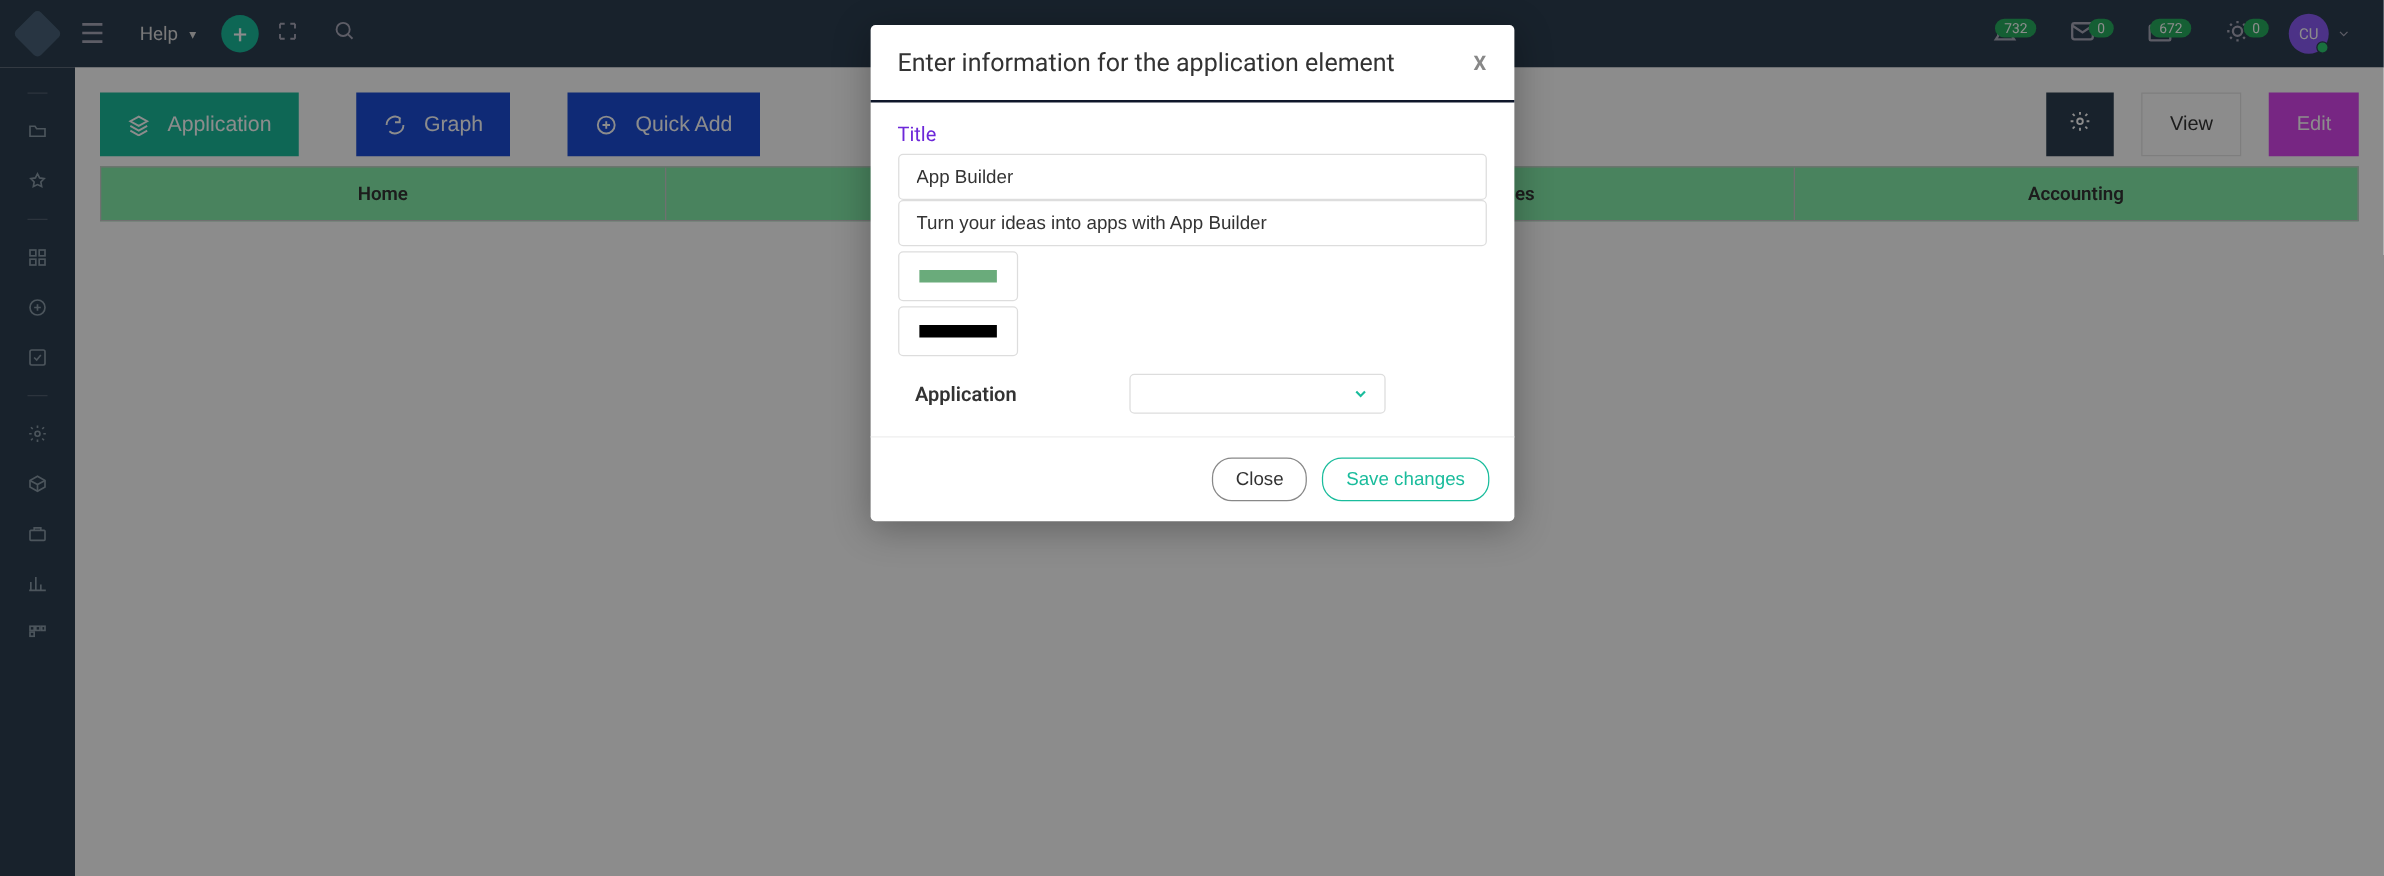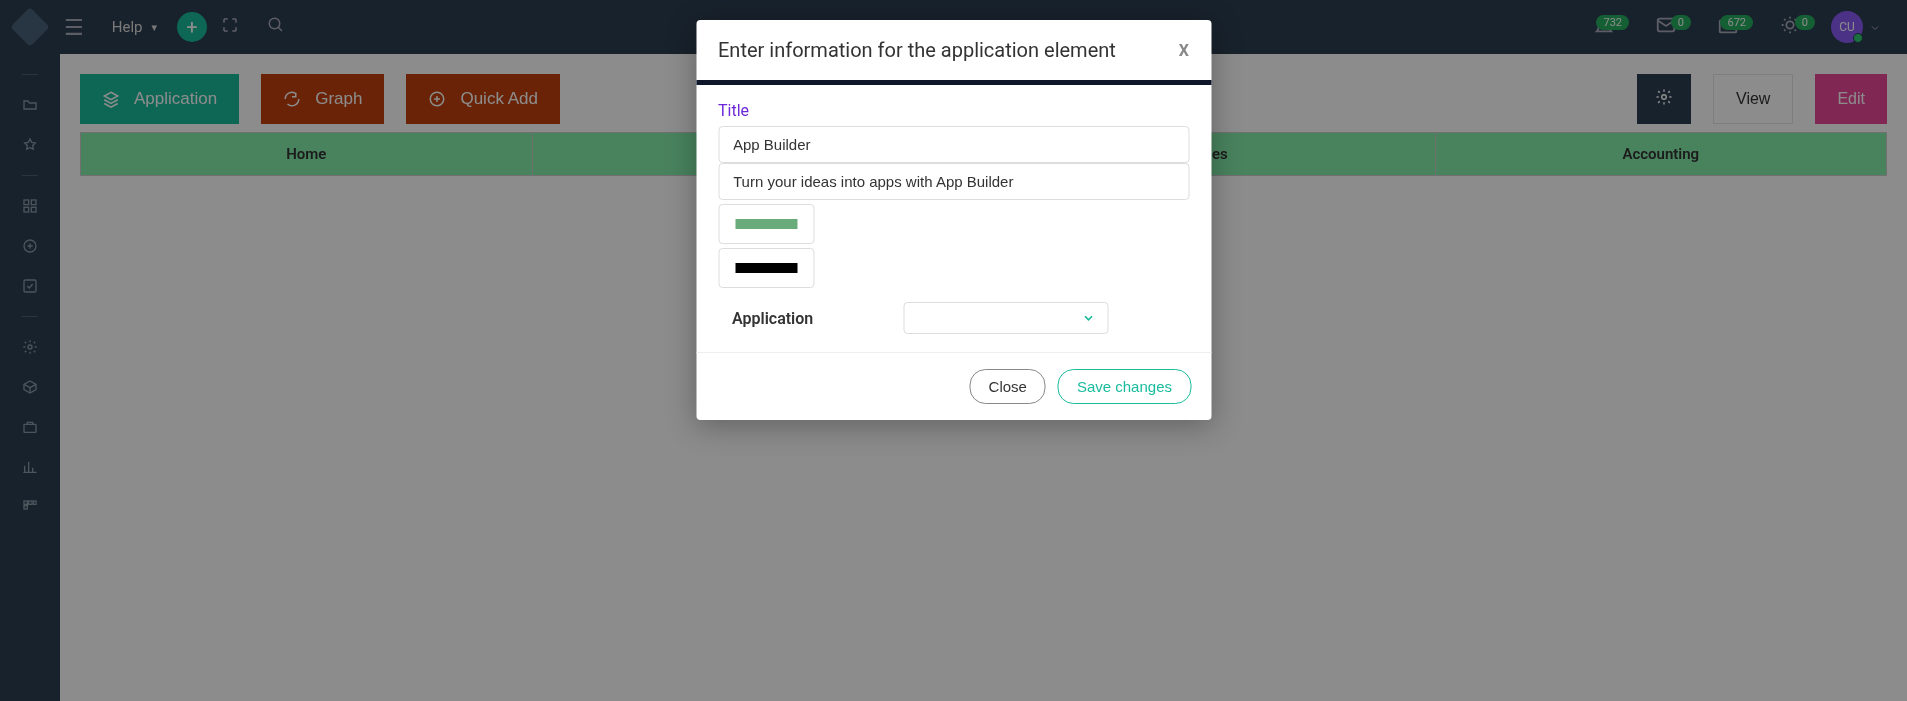--- a/index.html
+++ b/index.html
@@ -60,50 +60,50 @@
   padding: 20px; background: #fff;
 }
 
 .action-row { display: flex; gap: 22px; margin-bottom: 8px; }
 .action-btn {
   display: flex; align-items: center; gap: 14px;
   background: #1abc9c; color: #fff;
   padding: 14px 22px; font-size: 17px;
   cursor: pointer; border: none;
 }
-.action-btn.dark { background: #c2410c; }
+.action-btn.dark { background: #1d4ed8; margin-left: 24px; }
 .action-row-spacer { flex: 1; }
 .tool-btn {
   padding: 14px 22px; font-size: 16px;
   background: #fff; border: 1px solid #e6e6e6;
   color: #333; cursor: pointer;
 }
 .tool-btn.icon-only { background: #2c3e50; color: #fff; border:none; padding: 14px 18px;}
-.tool-btn.primary { background: #ec4899; color: #fff; border:none;}
+.tool-btn.primary { background: #d946ef; color: #fff; border:none;}
 
 .tab-headers {
   display: flex; border: 1px solid #ccc; background: #86efac;
 }
 .tab-cell {
   flex: 1; text-align: center; padding: 12px 0;
   font-weight: 600; color: #333; font-size: 15px;
   border-right: 1px solid #ccc;
 }
 .tab-cell:last-child { border-right: none; }
 
 .overlay {
   position: absolute; inset: 0; background: rgba(0,0,0,0.45);
 }
 .modal {
   position: absolute; top: 20px; left: 50%; transform: translateX(-50%);
   width: 515px; background: #fff; border-radius: 4px;
   box-shadow: 0 6px 30px rgba(0,0,0,0.3);
 }
 .modal-header {
-  padding: 18px 22px; border-bottom: 5px solid #0f172a;
+  padding: 18px 22px; border-bottom: 2px solid #0f172a;
   display: flex; justify-content: space-between; align-items: center;
   font-size: 20px; color: #333; text-align: center;
 }
 .modal-close { color: #888; font-weight: bold; cursor: pointer; font-size: 16px;}
 .modal-body { padding: 16px 22px 18px; }
 .form-label { color: #6d28d9; font-size: 16px; margin-bottom: 6px; margin-top: 8px; display:block;}
 .form-label:first-child{ margin-top: 0;}
 .form-input {
   width: 100%; padding: 9px 14px;
   border: 1px solid #ddd; border-radius: 4px;

